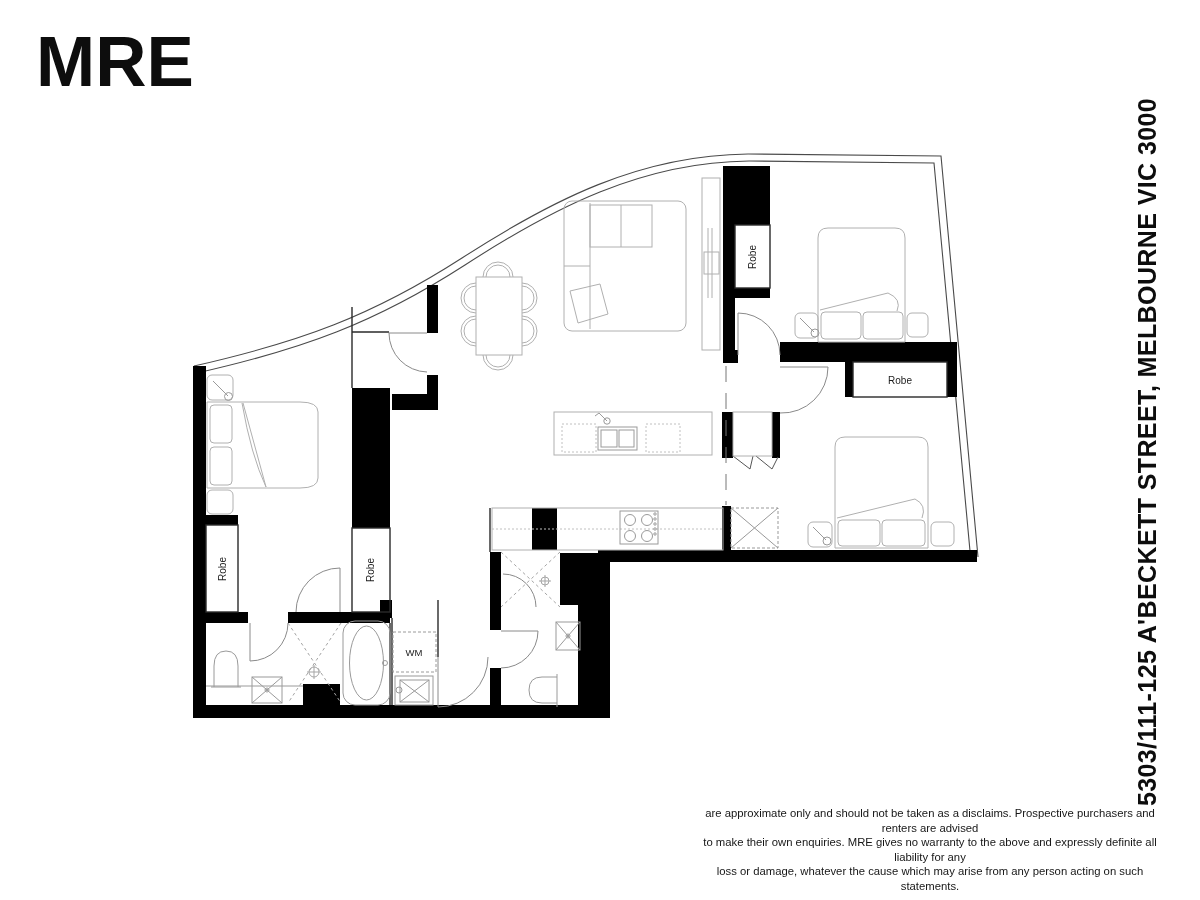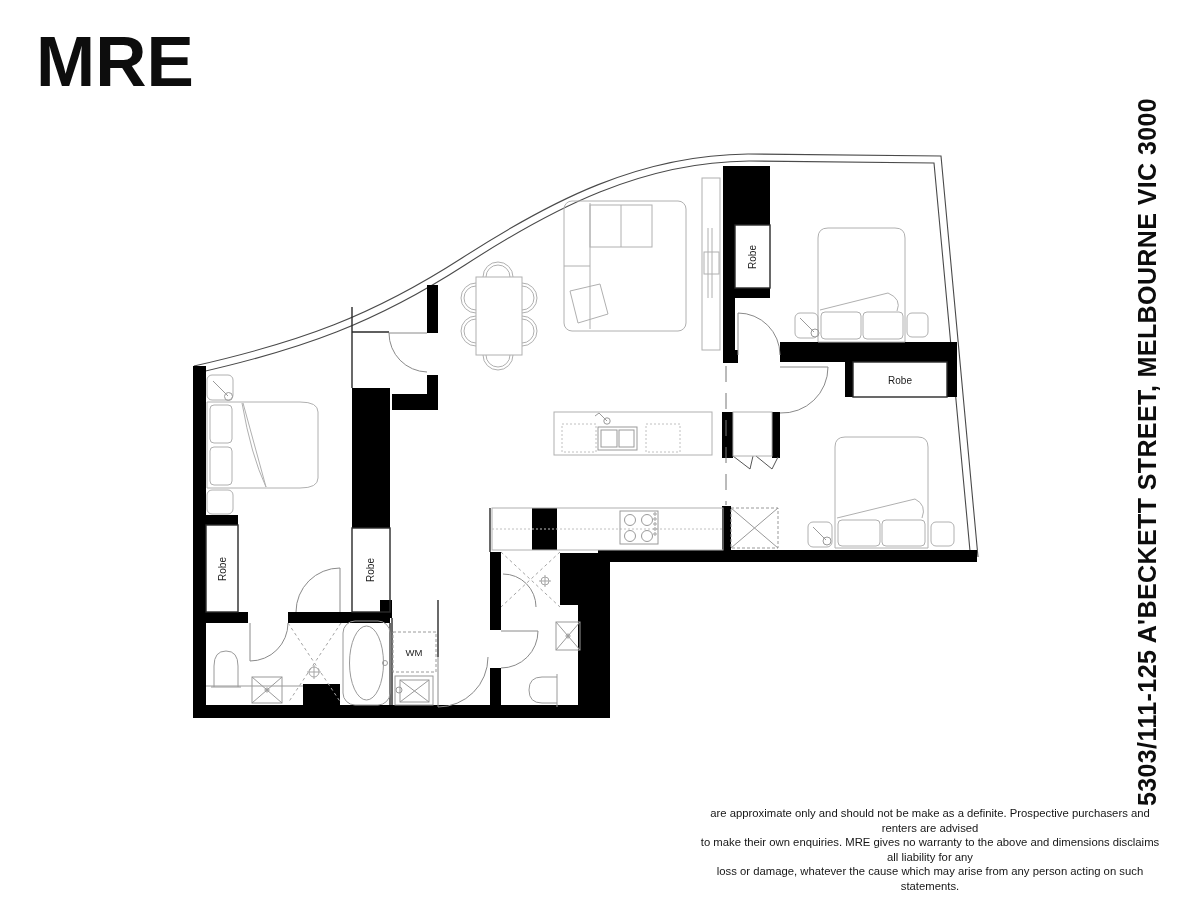--- a/index.html
+++ b/index.html
@@ -258,18 +258,18 @@
     <g>
       <text text-anchor="middle" transform="translate(756,257) rotate(-90)">Robe</text>
       <text text-anchor="middle" x="900" y="384">Robe</text>
       <text text-anchor="middle" transform="translate(226,569) rotate(-90)">Robe</text>
       <text text-anchor="middle" transform="translate(374,570) rotate(-90)">Robe</text>
       <text class="wm-label" text-anchor="middle" x="414" y="656">WM</text>
     </g>
   </svg>
 
   <div class="disclaimer">
-    <div>are approximate only and should not be make as a definite. Prospective purchasers and renters are advised</div>
-    <div>to make their own enquiries. MRE gives no warranty to the above and dimensions disclaims all liability for any</div>
+    <div>are approximate only and should not be taken as a disclaims. Prospective purchasers and renters are advised</div>
+    <div>to make their own enquiries. MRE gives no warranty to the above and expressly definite all liability for any</div>
     <div>loss or damage, whatever the cause which may arise from any person acting on such statements.</div>
   </div>
 
 </div>
 
 </body></html>

